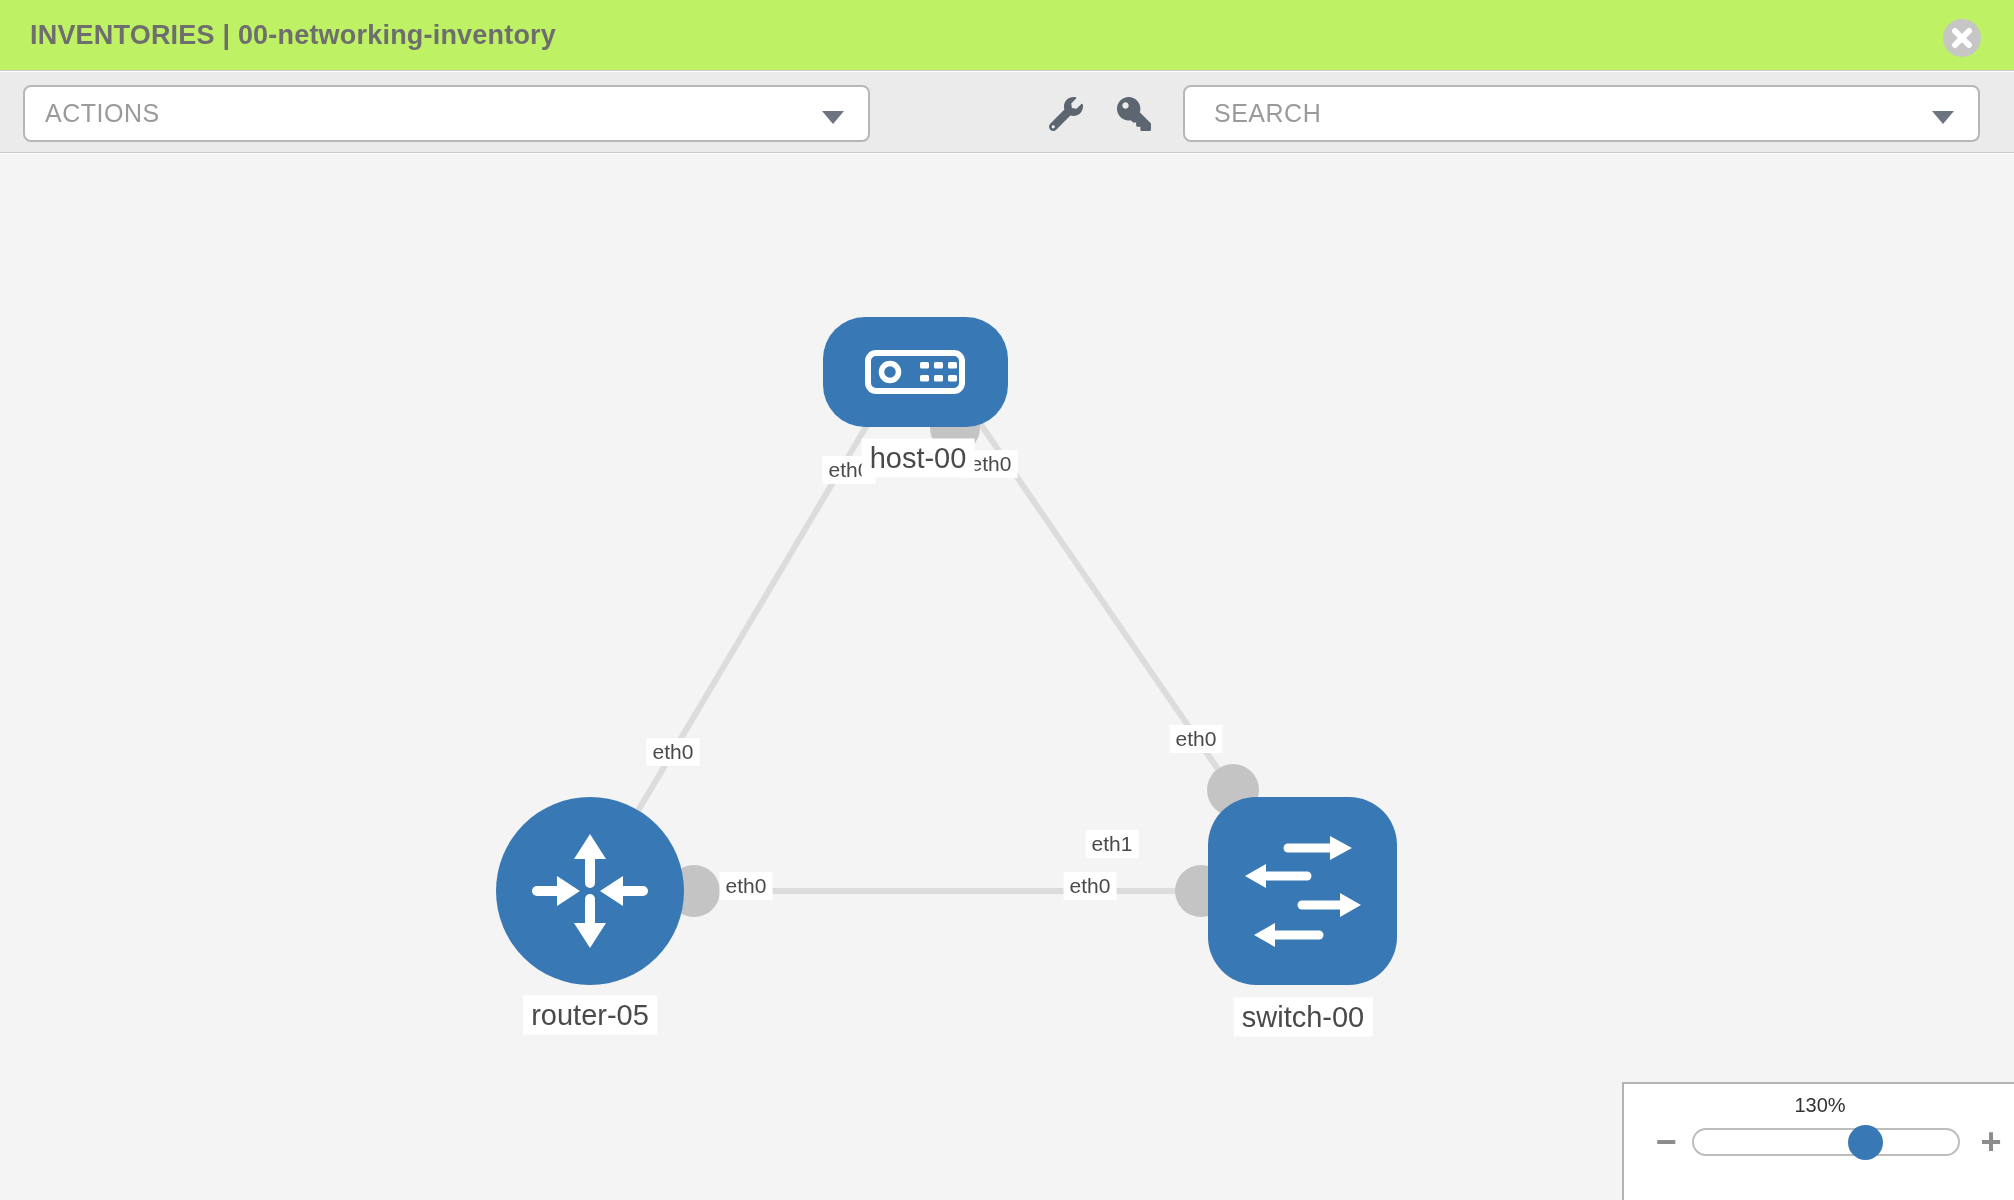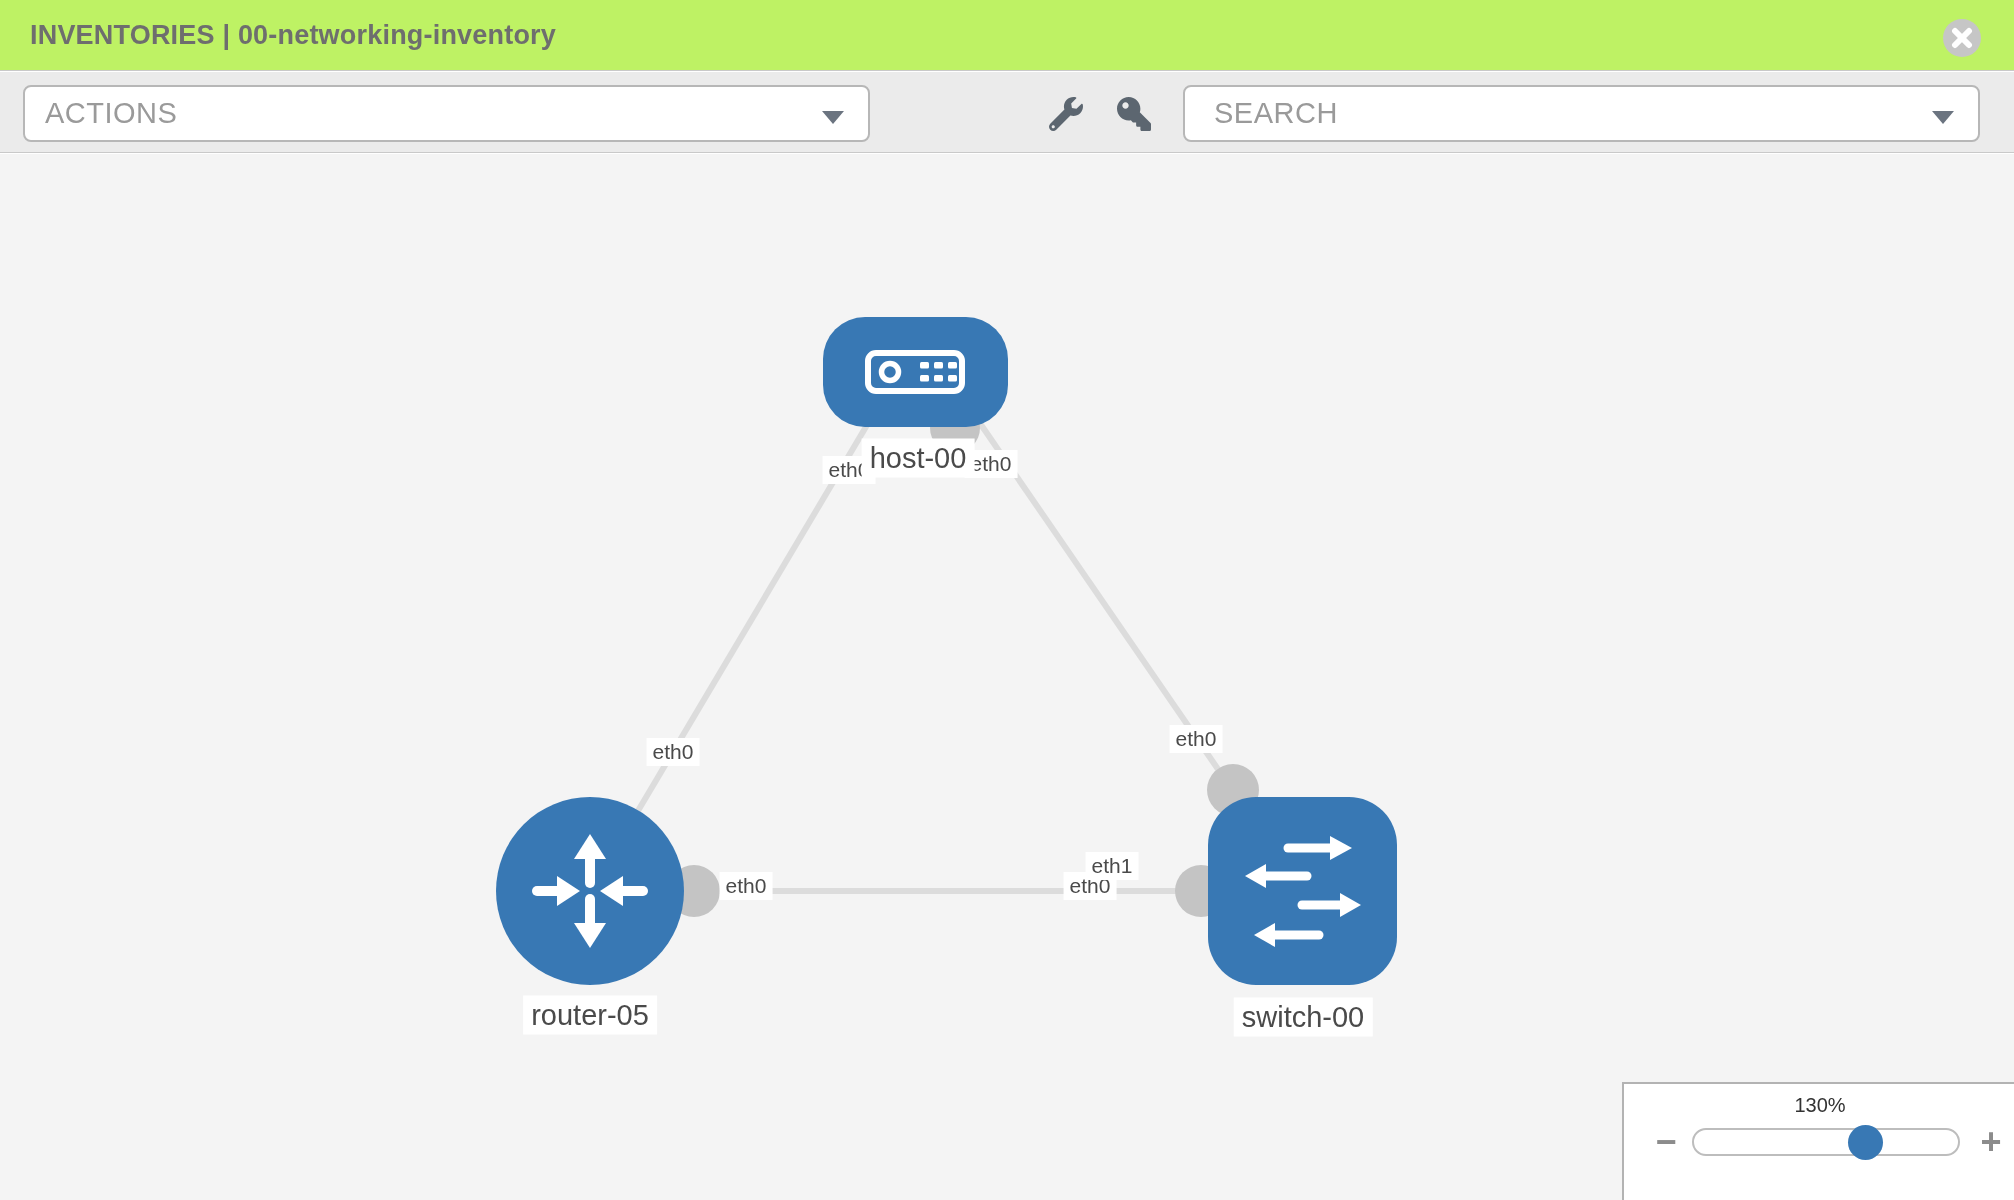--- a/index.html
+++ b/index.html
@@ -8,21 +8,21 @@
   .screen { position:relative; width:2014px; height:1200px; background:#ffffff; overflow:hidden; }
 
   
   .hdr { position:absolute; left:0; top:0; width:2014px; height:71px; background:#bef264; border-bottom:1px solid #c9c9c9; }
   .hdr-title { position:absolute; left:30px; top:20px; font-size:27px; font-weight:bold; color:#6e6e6e; letter-spacing:0.2px; }
   .close-btn { position:absolute; left:1943px; top:19px; width:38px; height:38px; border-radius:50%; background:#c6c6c6; cursor:pointer; display:flex; align-items:center; justify-content:center; }
 
   
   .toolbar { position:absolute; left:0; top:72px; width:2014px; height:81px; background:#ebebeb; border-bottom:1px solid #c9c9c9; }
   .select-box { position:absolute; top:13px; height:57px; background:#ffffff; border:2px solid #b7b7b7; border-radius:8px; display:flex; align-items:center; padding:0 20px; cursor:pointer; }
-  .select-text { font-size:29px; color:#9a9a9a; letter-spacing:0.5px; }
+  .select-text { font-size:25px; color:#9a9a9a; letter-spacing:0.5px; }
   .caret { position:absolute; right:24px; top:24px; width:0; height:0; border-left:11px solid transparent; border-right:11px solid transparent; border-top:13px solid #6b7480; }
   .tool-btn { position:absolute; top:92px; width:44px; height:44px; display:flex; align-items:center; justify-content:center; cursor:pointer; }
 
   
   .canvas { position:absolute; left:0; top:154px; width:2014px; height:1046px; background:#f4f4f4; }
   .topo-svg { position:absolute; left:0; top:0; }
 
   .lbl { position:absolute; transform:translate(-50%,-50%); background:#ffffff; color:#4a4a4a; white-space:nowrap; }
   .node-lbl { font-size:29px; padding:3px 8px; z-index:4;text-align:center; }
   .if-lbl { font-size:21px; padding:2px 6px; z-index:3; }
@@ -132,21 +132,21 @@
         </g>
       </g>
     </svg>
 
     <div class="lbl if-lbl" style="left:849px; top:316px;">eth0</div>
     <div class="lbl if-lbl" style="left:991px; top:310px;">eth0</div>
     <div class="lbl if-lbl" style="left:673px; top:598px;">eth0</div>
     <div class="lbl if-lbl" style="left:1196px; top:585px;">eth0</div>
     <div class="lbl if-lbl" style="left:746px; top:732px;">eth0</div>
     <div class="lbl if-lbl" style="left:1090px; top:732px;">eth0</div>
-    <div class="lbl if-lbl" style="left:1112px; top:712px;">eth1</div>
+    <div class="lbl if-lbl" style="left:1112px; top:690px;">eth1</div>
 
     <div class="lbl node-lbl" style="left:918px; top:304px;">host-00</div>
     <div class="lbl node-lbl" style="left:590px; top:861px;">router-05</div>
     <div class="lbl node-lbl" style="left:1303px; top:863px;">switch-00</div>
   </div>
 
   <div class="zoom-panel">
     <div class="zoom-level">130%</div>
     <div class="zoom-btn" style="left:20px;">−</div>
     <div class="zoom-track"></div>

